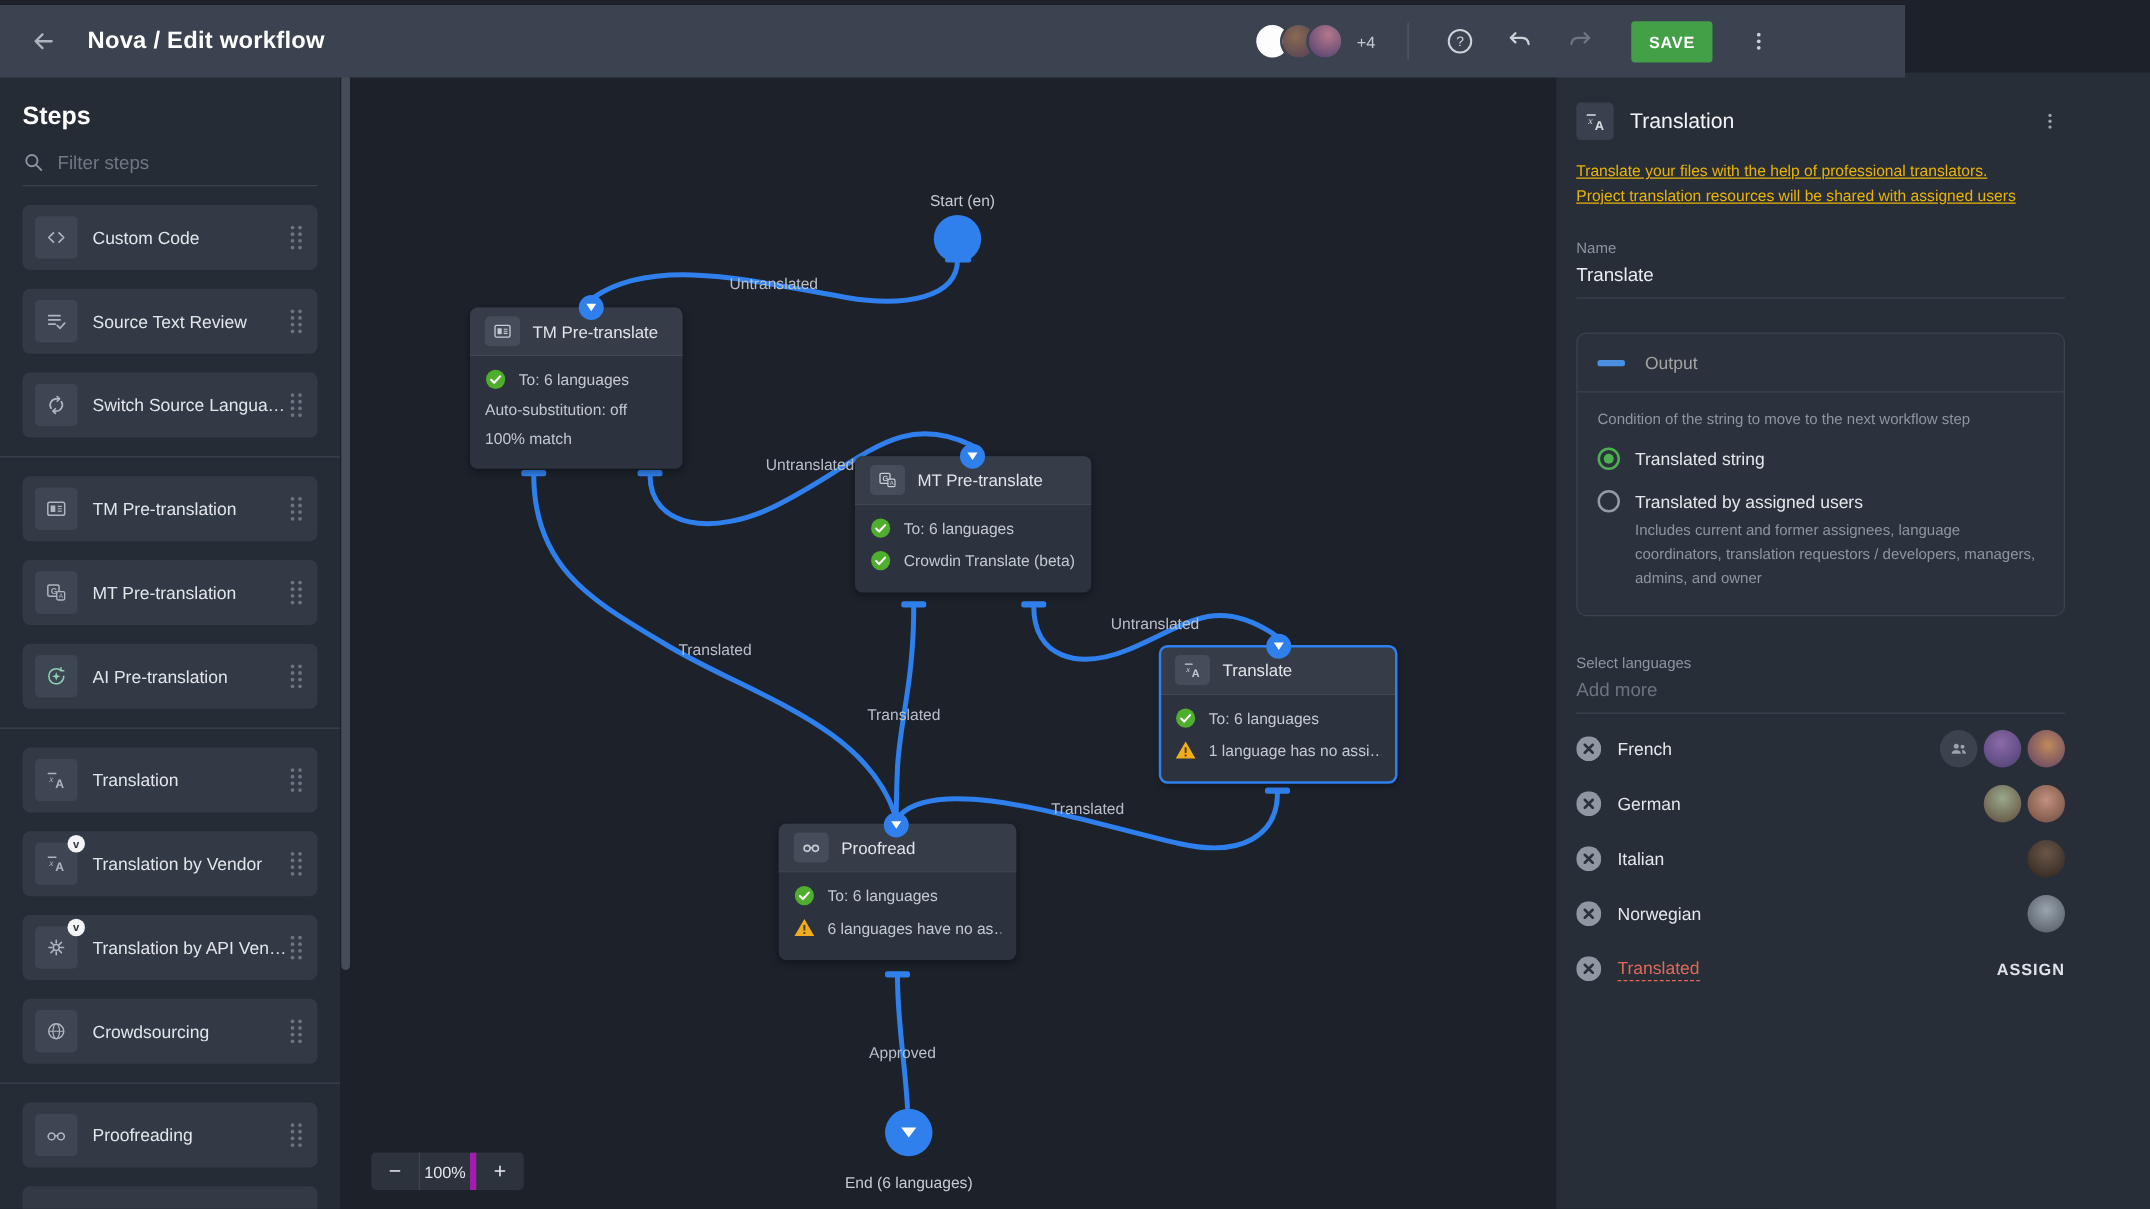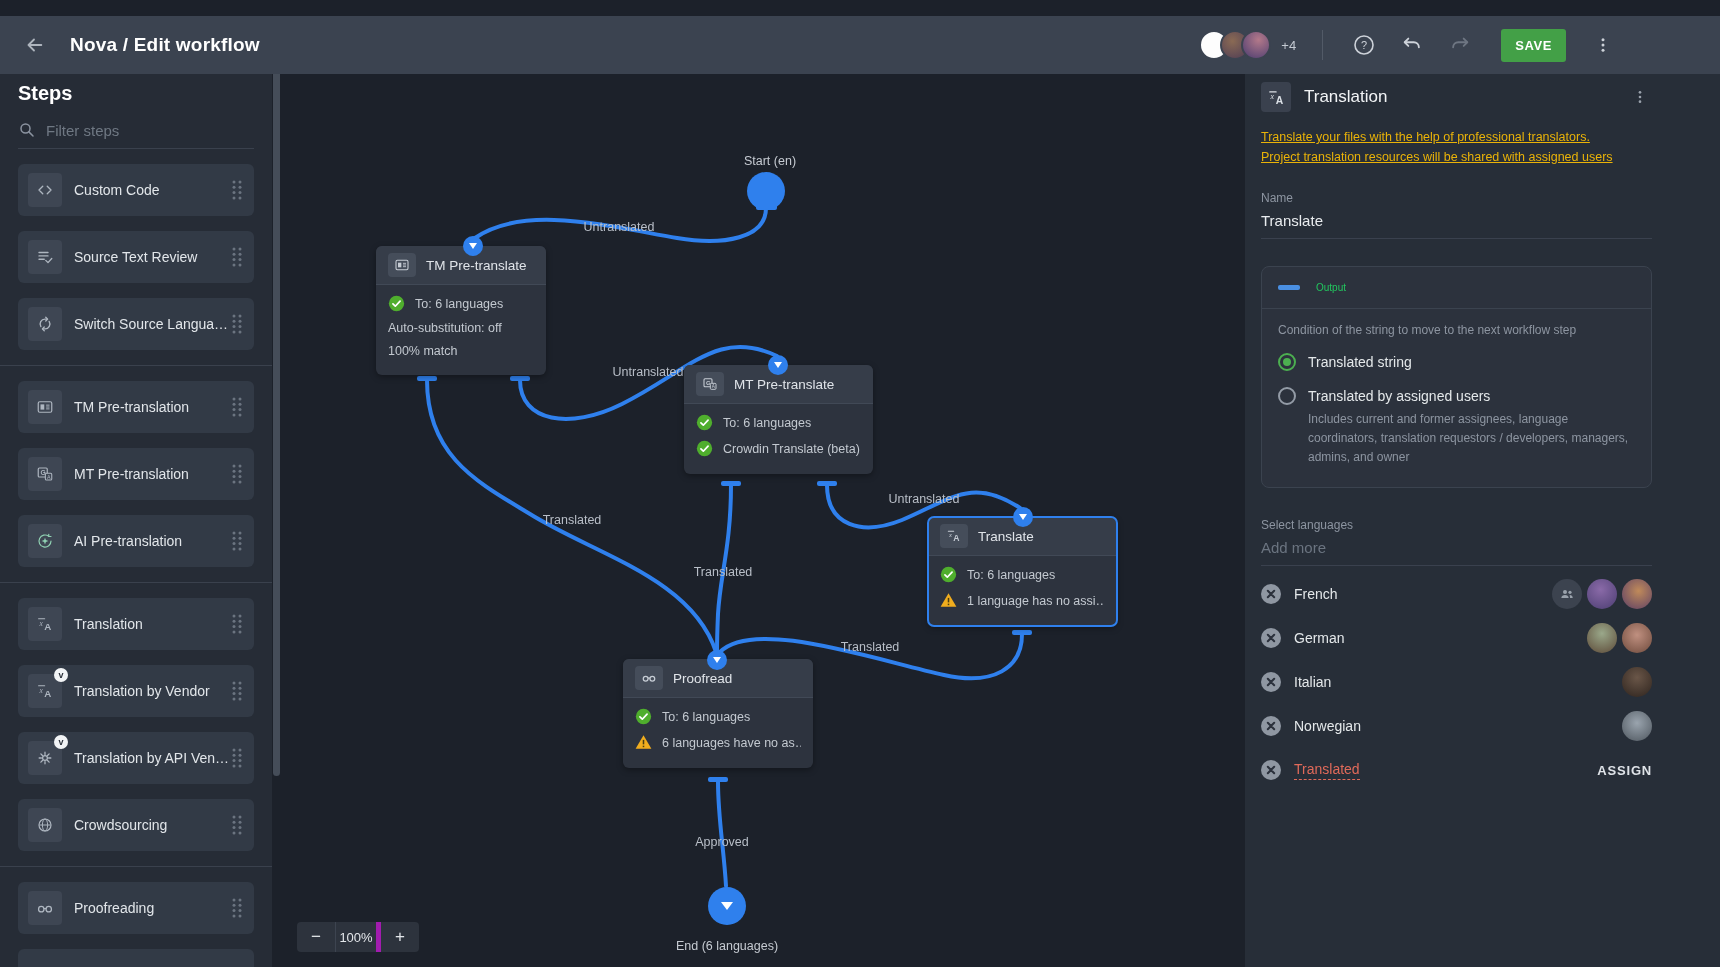--- a/index.html
+++ b/index.html
@@ -1,21 +1,21 @@
 <!DOCTYPE html>
 <html><head>
 <meta charset="utf-8">
 <style>
   * { margin:0; padding:0; box-sizing:border-box; }
   html,body { width:1720px; height:967px; overflow:hidden; background:#1c212a;
     font-family:"Liberation Sans","DejaVu Sans",sans-serif; }
   svg { display:block; }
 
   
-  .topbar { position:absolute; left:0; top:16px; width:1720px; height:58px; background:#3b4350;
+  .topbar { position:absolute; left:0; top:4px; width:1524px; height:58px; background:#3b4350;
     display:flex; align-items:center; padding:0 100px 0 16px; z-index:50; }
   .back-btn { width:36px; height:36px; display:flex; align-items:center; justify-content:center;
     color:#aeb5be; cursor:pointer; }
   .tb-title { color:#ffffff; font-size:19px; font-weight:bold; margin-left:18px; letter-spacing:.2px; }
   .tb-spacer { flex:1; }
   .av-stack { display:flex; }
   .av { width:30px; height:30px; border-radius:50%; border:2px solid #3b4350; }
   .av + .av { margin-left:-9px; }
   .av.white { background:#fdfdfd; }
   .av.a2 { background:radial-gradient(circle at 40% 35%, #8a6a54, #4e3c55); }
@@ -100,21 +100,21 @@
   .p-desc { margin-top:15px; color:#eab308; font-size:12.5px; line-height:20px;text-decoration:underline; }
   .p-field { margin-top:24px; }
   .p-label { color:#8d95a1; font-size:12px; }
   .p-input { display:block; width:100%; background:transparent; border:none;
     border-bottom:1px solid #3a414e; color:#e9ecef; font-size:15px; padding:7px 0 9px;
     outline:none; font-family:inherit; }
   .p-input::placeholder { color:#6b7480; }
   .out-card { margin-top:27px; background:#2c323d; border:1px solid #3b434f; border-radius:8px; }
   .oc-head { display:flex; align-items:center; padding:15px 16px; border-bottom:1px solid #3b434f; }
   .oc-dash { width:22px; height:5px; background:#4a8fe2; border-radius:2px; }
-  .oc-title { color:#22c55e; font-size:10px; margin-left:16px; }
+  .oc-title { color:#a3a3a3; font-size:14px; margin-left:16px; }
   .oc-body { padding:14px 16px 20px; }
   .oc-cond { color:#8d95a1; font-size:12px; }
   .radio-row { display:flex; align-items:center; margin-top:16px; cursor:pointer; }
   .radio { width:18px; height:18px; border-radius:50%; flex:none; display:flex; align-items:center;
     justify-content:center; }
   .radio.sel { border:2px solid #4caf50; }
   .radio.sel::after { content:""; width:8px; height:8px; border-radius:50%; background:#4caf50; }
   .radio.unsel { border:2px solid #939ba6; }
   .radio-label { color:#e4e8ea; font-size:14px; margin-left:12px; }
   .radio-desc { color:#8d95a1; font-size:12px; line-height:19px; margin:5px 0 0 30px; }

